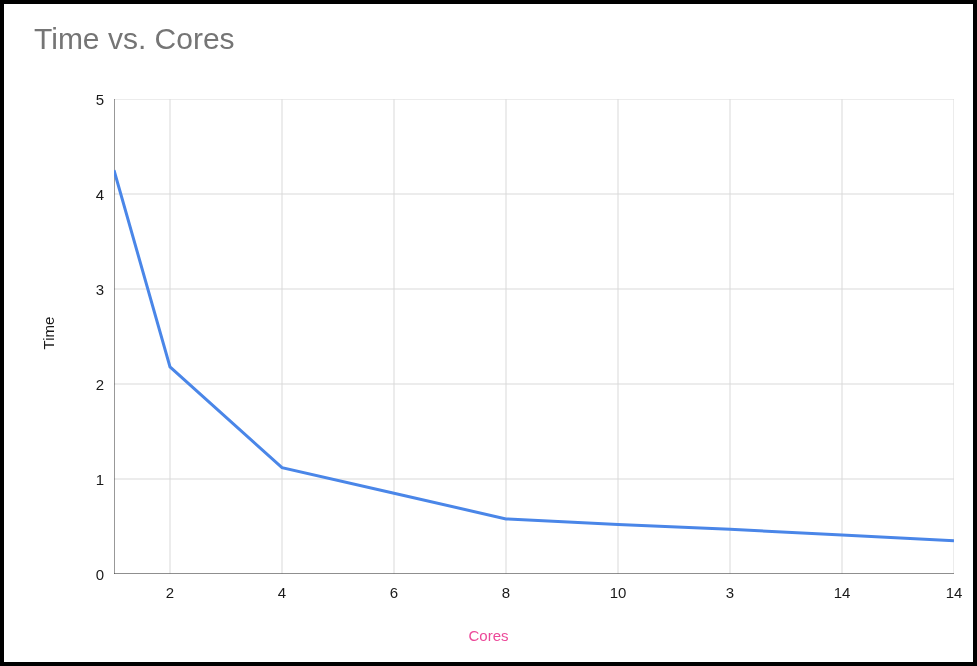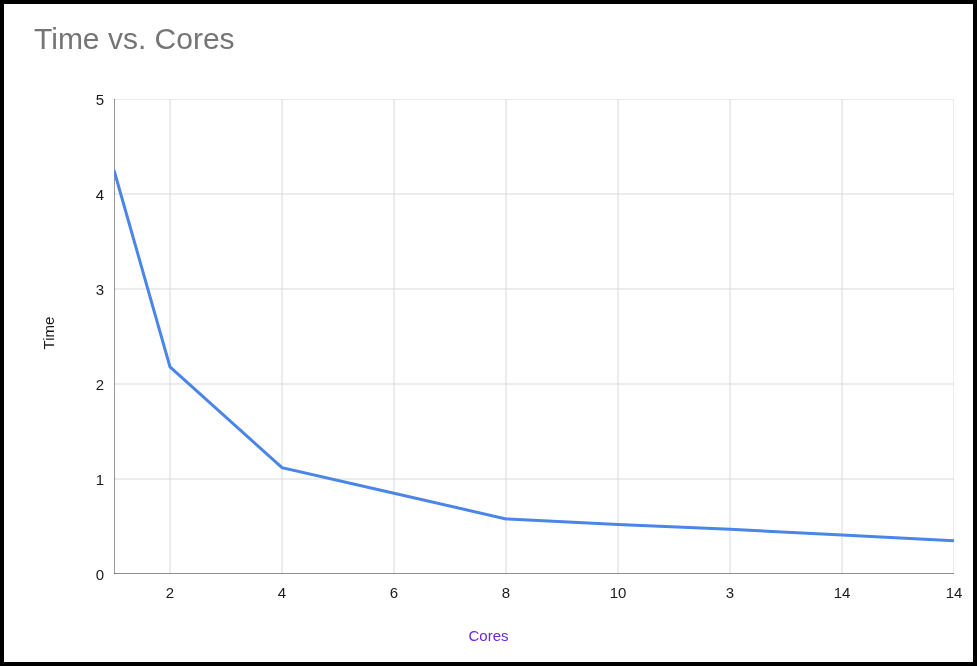--- a/index.html
+++ b/index.html
@@ -34,21 +34,21 @@
     transform-origin: center;
     font-size: 15px;
     color: #1a1a1a;
   }
   .xlabel {
     position: absolute;
     bottom: 18px;
     left: 50%;
     transform: translateX(-50%);
     font-size: 15px;
-    color: #6d28d9;
+    color: #ec4899;
   }
   .plot {
     position: absolute;
     left: 110px;
     top: 95px;
     width: 840px;
     height: 475px;
   }
   .grid line {
     stroke: #d9d9d9;

